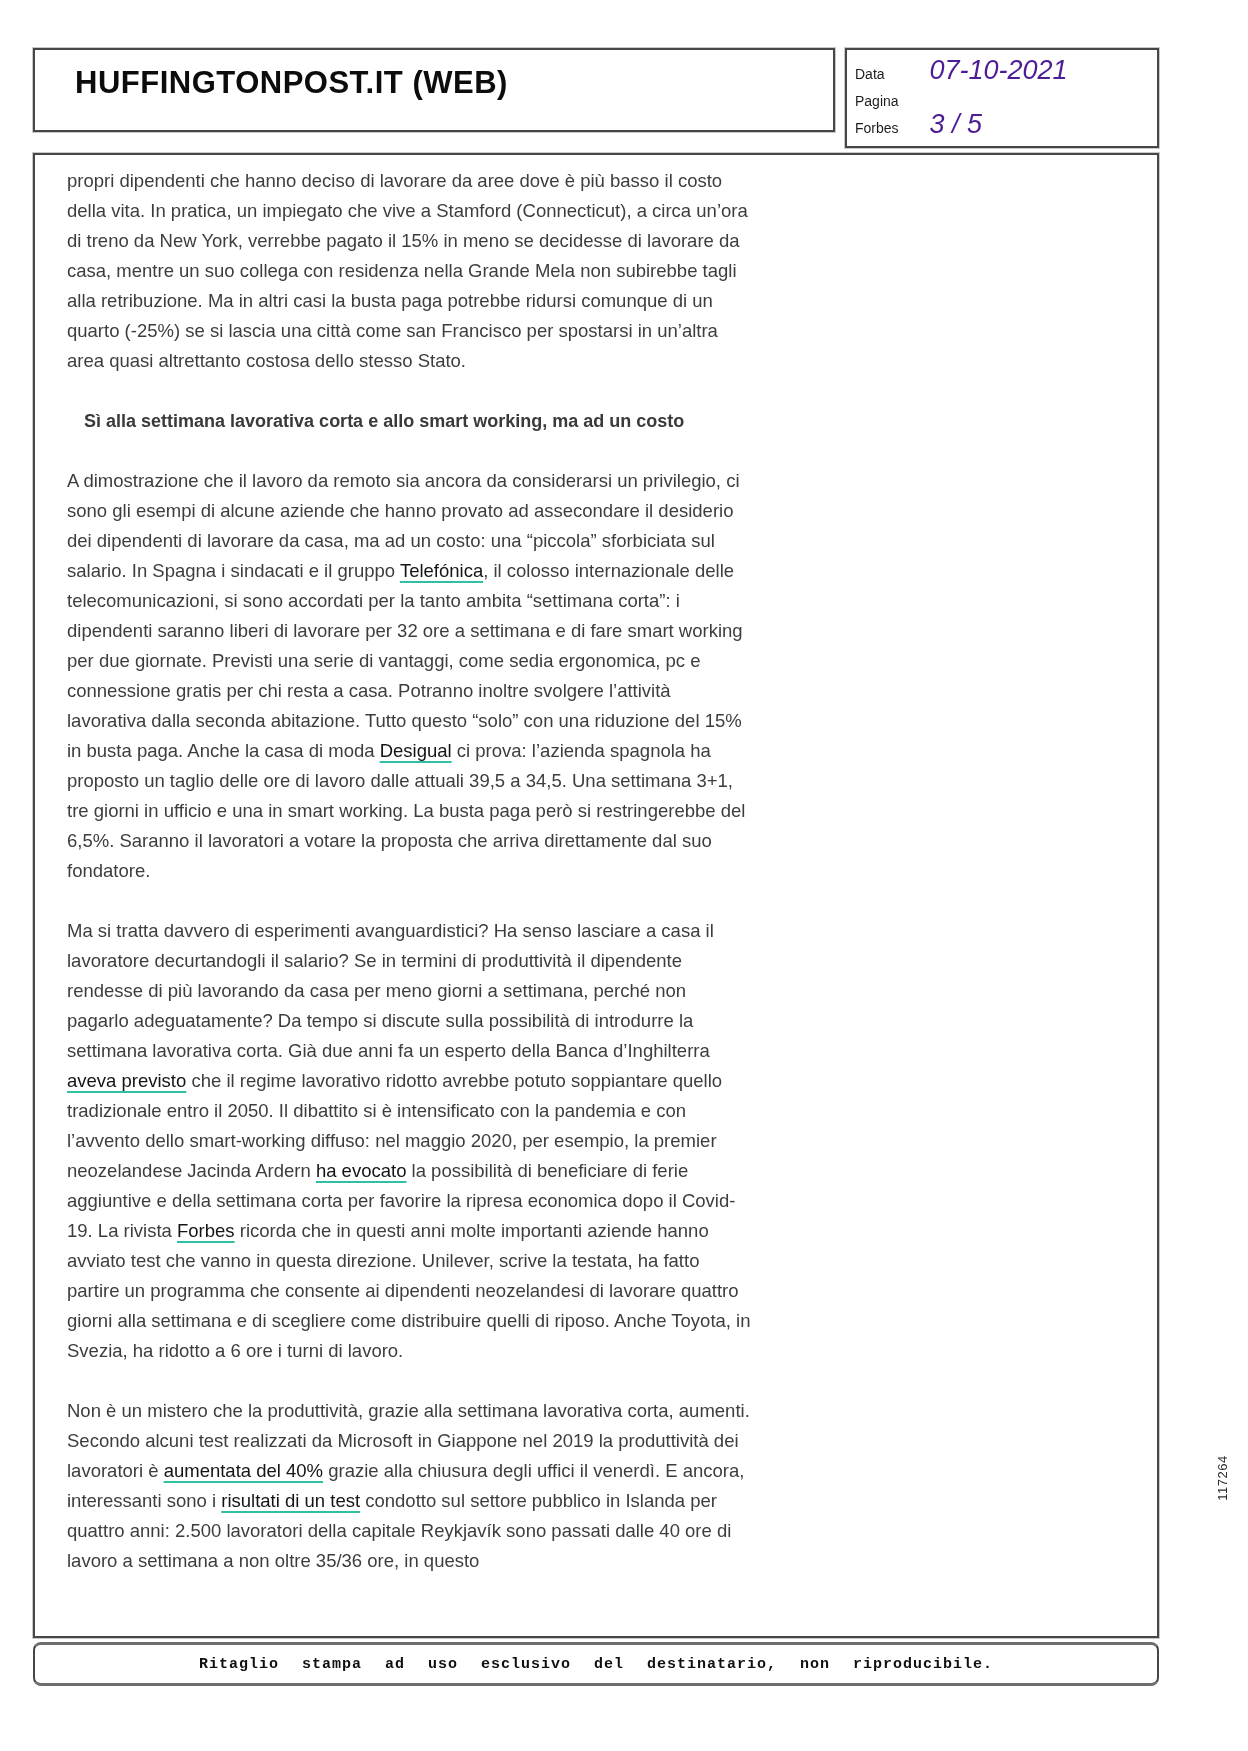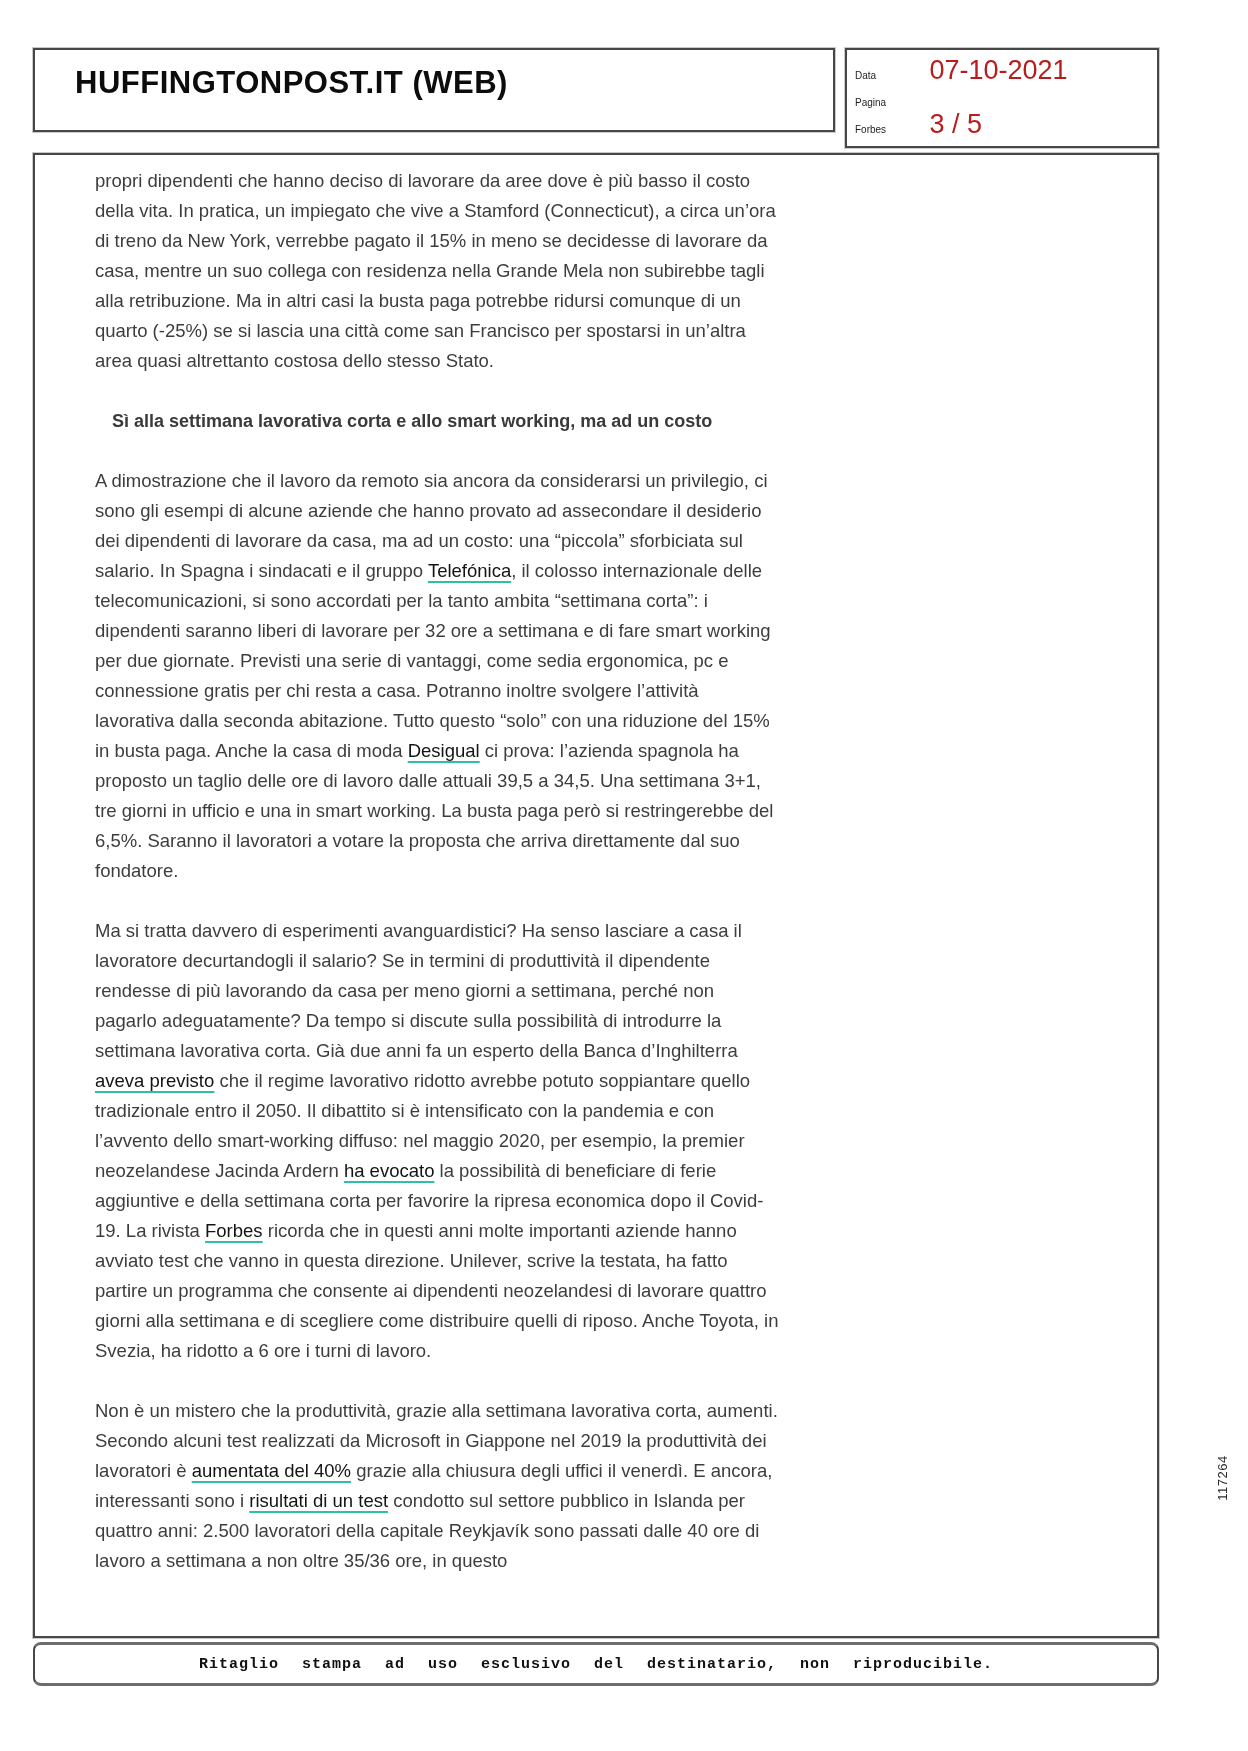--- a/index.html
+++ b/index.html
@@ -25,33 +25,34 @@
     font-weight: bold;
     letter-spacing: 0.5px;
     color: #0c0c0c;
     white-space: nowrap;
   }
   .meta-box { left: 845px; top: 48px; width: 314px; height: 100px; padding: 7px 0 0 8px; }
   .meta-row { line-height: 27px; height: 27px; white-space: nowrap; }
   .meta-label {
     display: inline-block;
     width: 70px;
-    font-size: 10px;
+    font-size: 14px;
     color: #1d1d1d;
     vertical-align: baseline;
   }
   .meta-value {
     font-size: 27px;
-    color: #b91c1c;
+    color: #4c1d95;
     vertical-align: baseline;
+    font-style: italic;
   }
   
   .main-box { left: 33px; top: 153px; width: 1126px; height: 1485px; overflow: hidden; }
   .article-column {
-    padding: 11px 0 0 60px;
+    padding: 11px 0 0 32px;
     width: 684px;
     color: #3d3d3d;
     font-size: 18.5px;
     line-height: 30px;
   }
   .para { margin: 0 0 30px 0; }
   .subhead {
     margin: 0 0 30px 17px;
     font-weight: bold;
     font-size: 18px;

